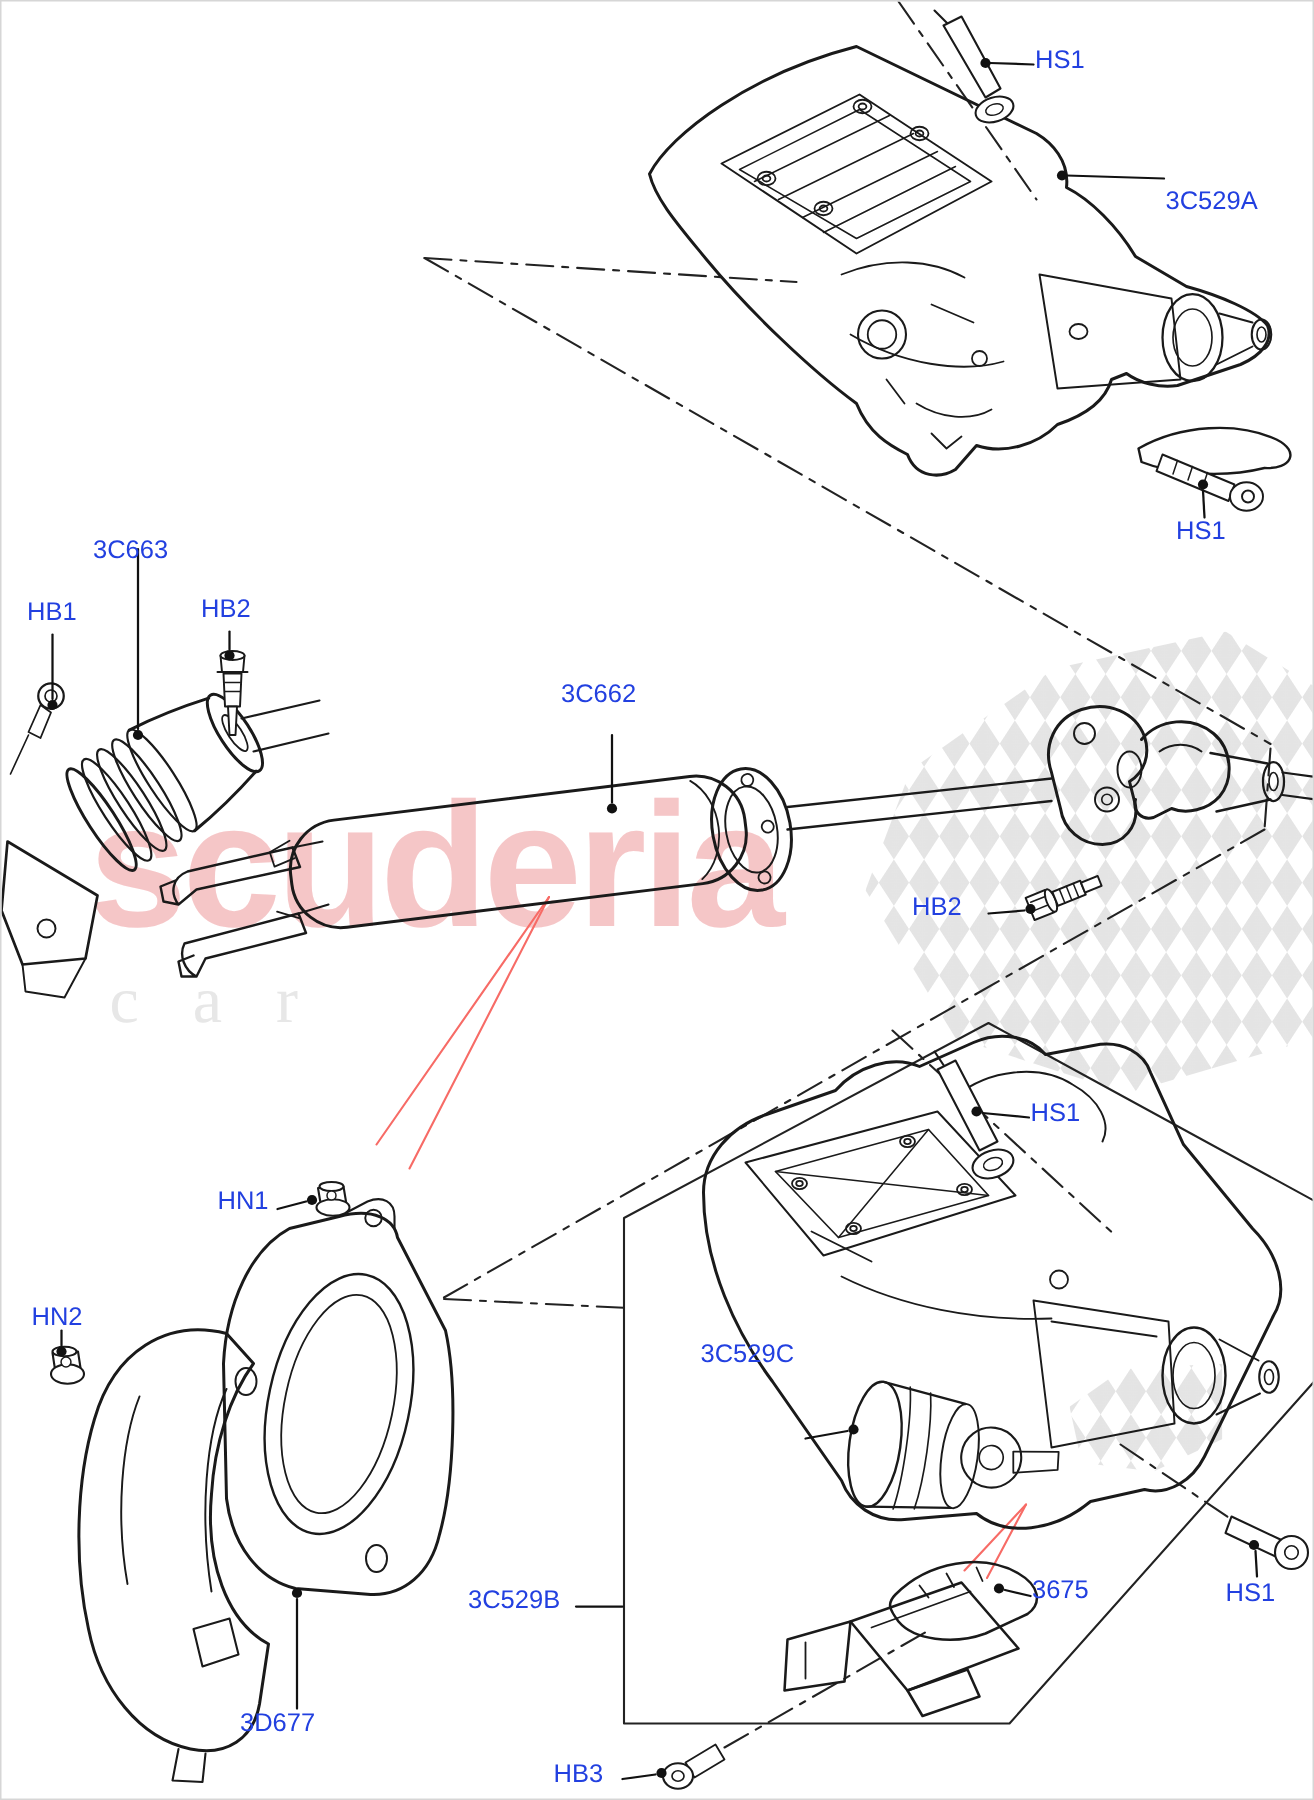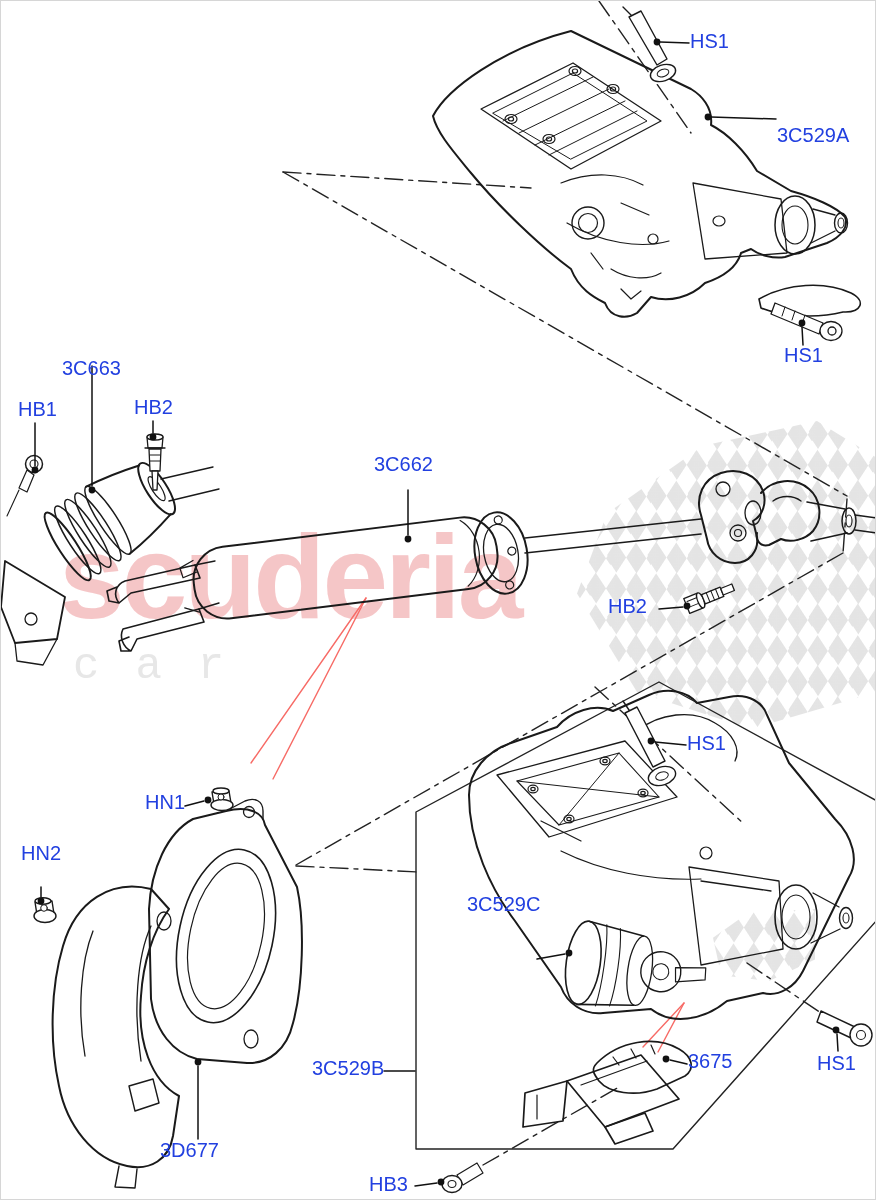--- a/index.html
+++ b/index.html
@@ -9,42 +9,42 @@
     font-family:"Liberation Sans", sans-serif;
   }
   
   .wm-brand{
     position:absolute;left:58px;top:508px;z-index:1;
     font-family:"Liberation Sans", sans-serif;
     font-size:118px;font-weight:bold;letter-spacing:-3px;
     color:#f5c0c2;opacity:.9;user-select:none;white-space:nowrap;
   }
   .wm-word{
-    position:absolute;z-index:1;font-family:Liberation Mono, monospace;
+    position:absolute;z-index:1;font-family:Liberation Serif, serif;
     font-size:44px;color:#e7e7e7;user-select:none;white-space:nowrap;
   }
   .wm-car{left:72px;top:640px;letter-spacing:36px;}
   .wm-parts{left:312px;top:640px;letter-spacing:41px;}
   .flag{position:absolute;z-index:1;overflow:hidden;pointer-events:none;}
   .flag-large{left:576px;top:420px;width:300px;height:308px;
     clip-path:polygon(10% 30%,42% 8%,80% 0,100% 12%,100% 88%,58% 100%,20% 88%,0 56%);}
   .flag-small{left:712px;top:908px;width:102px;height:72px;
     clip-path:polygon(0 40%,35% 5%,100% 0,100% 70%,55% 100%,8% 92%);}
   .flag-inner{
     position:absolute;left:50%;top:50%;width:900px;height:900px;
     margin:-450px 0 0 -450px;
     background:repeating-conic-gradient(rgba(212,212,212,.62) 0% 25%, transparent 0% 50%);
     background-size:46px 46px;
     transform:scale(.62,.95) rotate(45deg);
   }
   
   #art{position:absolute;left:0;top:0;z-index:2;}
   
   .callout{
-    position:absolute;z-index:3;color:#2240e0;font-size:20px;
+    position:absolute;z-index:3;color:#2240e0;font-size:17px;
     font-family:"Liberation Sans", sans-serif;line-height:1;white-space:nowrap;
   }
 </style>
 </head>
 <body>
 
 <div id="stage">
 
   <div class="wm-brand">scuderia</div>
   <div class="wm-word wm-car">car</div>
@@ -348,21 +348,21 @@
   <div class="callout" style="left:689px;top:30px">HS1</div>
   <div class="callout" style="left:776px;top:124px">3C529A</div>
   <div class="callout" style="left:783px;top:344px">HS1</div>
   <div class="callout" style="left:61px;top:357px">3C663</div>
   <div class="callout" style="left:17px;top:398px">HB1</div>
   <div class="callout" style="left:133px;top:396px">HB2</div>
   <div class="callout" style="left:373px;top:453px">3C662</div>
   <div class="callout" style="left:607px;top:595px">HB2</div>
   <div class="callout" style="left:686px;top:732px">HS1</div>
   <div class="callout" style="left:144px;top:791px">HN1</div>
-  <div class="callout" style="left:20px;top:842px">HN2</div>
+  <div class="callout" style="left:20px;top:868px">HN2</div>
   <div class="callout" style="left:466px;top:893px">3C529C</div>
   <div class="callout" style="left:687px;top:1050px">3675</div>
   <div class="callout" style="left:816px;top:1052px">HS1</div>
   <div class="callout" style="left:311px;top:1057px">3C529B</div>
   <div class="callout" style="left:159px;top:1139px">3D677</div>
   <div class="callout" style="left:368px;top:1173px">HB3</div>
 
 </div>
 
 </body></html>

